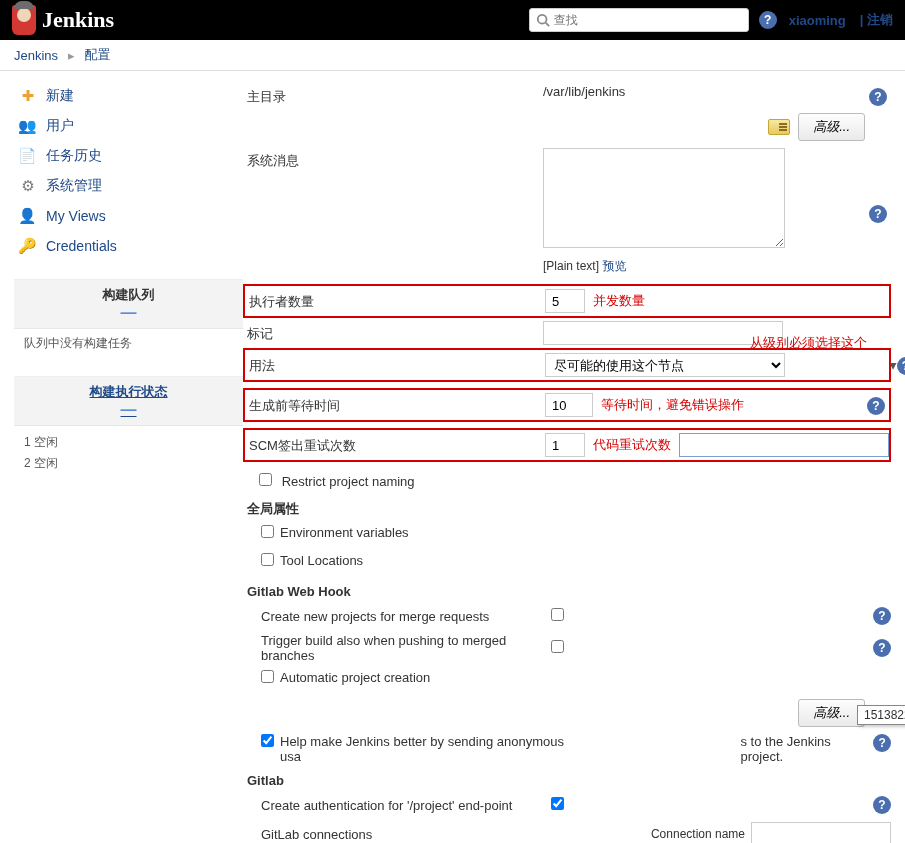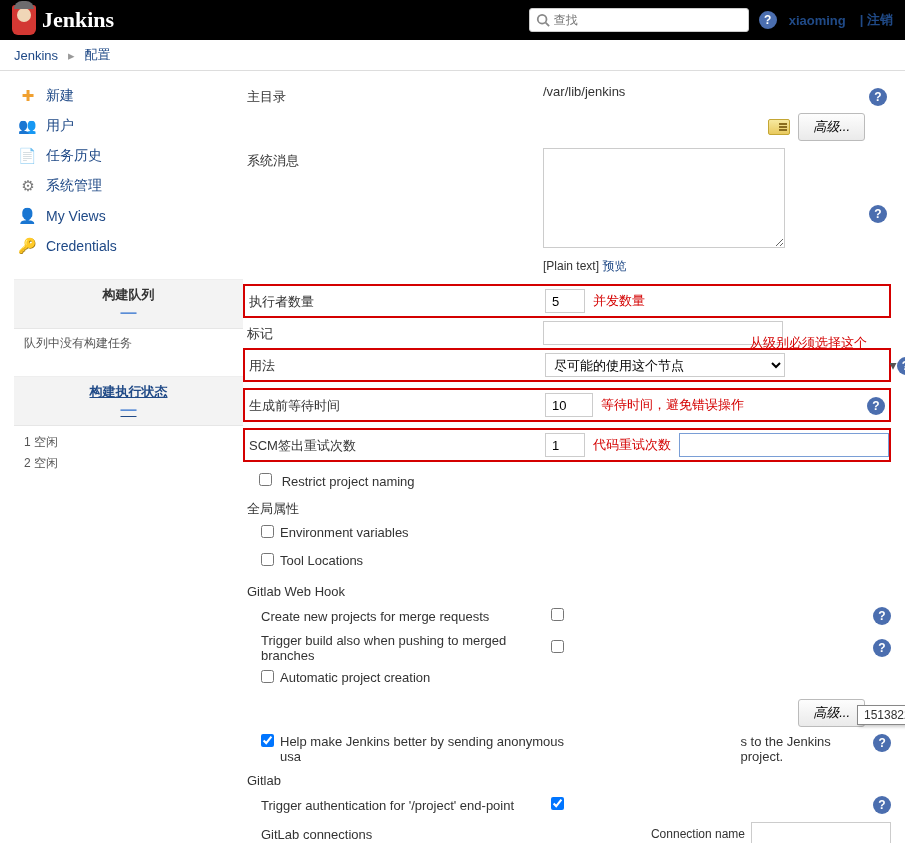--- a/index.html
+++ b/index.html
@@ -48,21 +48,21 @@
 .chk { margin-right: 6px; }
 
 .redbox { border: 2px solid #d40000; }
 .annot { color: #d40000; font-size: 13px; white-space: nowrap; }
 
 .btn-adv { background: linear-gradient(#fdfdfd,#eaeaea); border: 1px solid #bbb; border-radius: 3px; padding: 4px 14px; font-size: 13px; cursor: pointer; font-style: italic; }
 .adv-wrap { display: flex; justify-content: flex-end; align-items: center; gap: 8px; padding: 4px 26px 4px 0; }
 .pencil-ic { width: 22px; height: 16px; background: linear-gradient(#f7e9a0,#e8c95e); border: 1px solid #c4a634; border-radius: 2px; position: relative; }
 .pencil-ic::after { content: ""; position: absolute; right: 2px; top: 3px; width: 8px; height: 2px; background: #8a6d1f; box-shadow: 0 3px 0 #8a6d1f, 0 6px 0 #8a6d1f; }
 
-.section-head { font-weight: normal; font-size: 13px; padding: 6px 0 4px 4px; }
+.section-head { font-weight: bold; font-size: 13px; padding: 6px 0 4px 4px; }
 .sub-row { padding-left: 18px; font-size: 13px; }
 .hook-row { display: flex; align-items: center; padding: 4px 0 4px 18px; font-size: 13px; }
 .hook-row .lbl { flex: 0 0 290px; }
 .hook-row .ck { width: 40px; }
 
 .tooltip-box { position: absolute; border: 1px solid #888; background: #fff; padding: 2px 6px; font-size: 12px; box-shadow: 2px 2px 3px rgba(0,0,0,.2); left: 614px; top: 634px; }
 
 .spinner-in { width: 210px; border: 1px solid #7a9ed6; height: 24px; padding: 0 6px; font-size: 13px; }
 
 .ic-new { color: #f0a030; } .ic-user { color: #3d76c7; } .ic-hist { color: #6aa3e6; }
@@ -272,21 +272,21 @@
     <div class="form-row sub-row" style="position:relative;">
       <input type="checkbox" class="chk" checked="" style="">
       <span>Help make Jenkins better by sending anonymous usa</span>
       <span style="margin-left:160px;">s to the Jenkins project.</span>
       <span style="flex:1"></span>
       <span class="help-circle">?</span>
     </div>
 
     <div class="section-head">Gitlab</div>
     <div class="hook-row">
-      <span class="lbl">Trigger authentication for '/project' end-point</span>
+      <span class="lbl">Create authentication for '/project' end-point</span>
       <span class="ck"><input type="checkbox" checked="" style=""></span>
       <span style="flex:1"></span>
       <span class="help-circle">?</span>
     </div>
     <div class="hook-row">
       <span class="lbl">GitLab connections</span>
       <span style="flex:1"></span>
       <span style="font-size:12px; margin-right:6px;">Connection name</span>
       <input class="txt-in" style="width: 140px;">
     </div>

